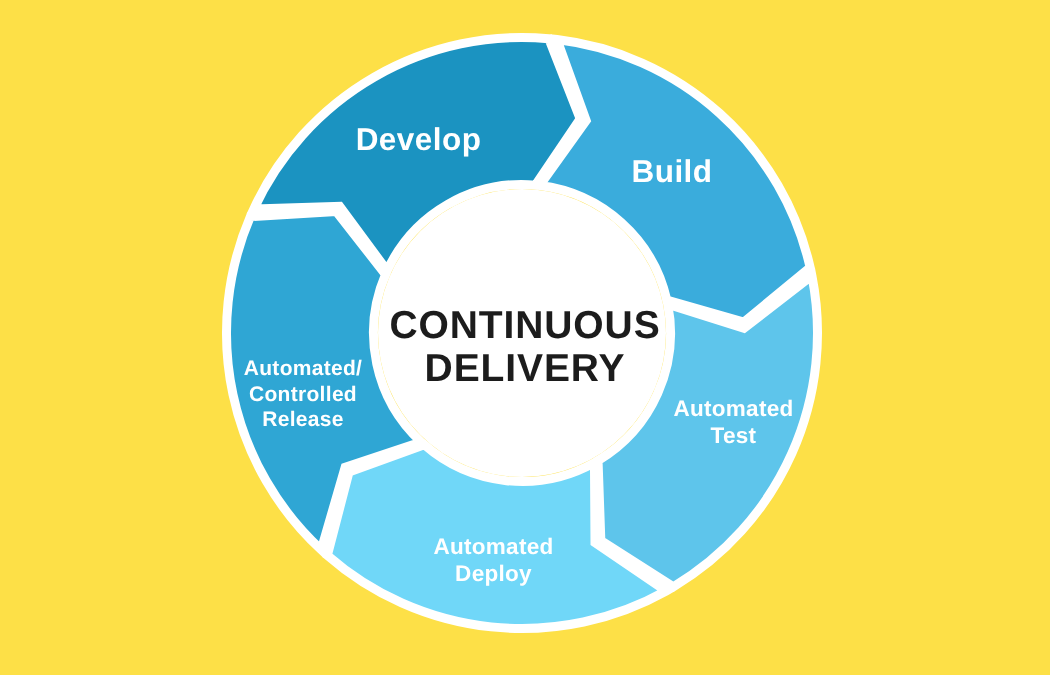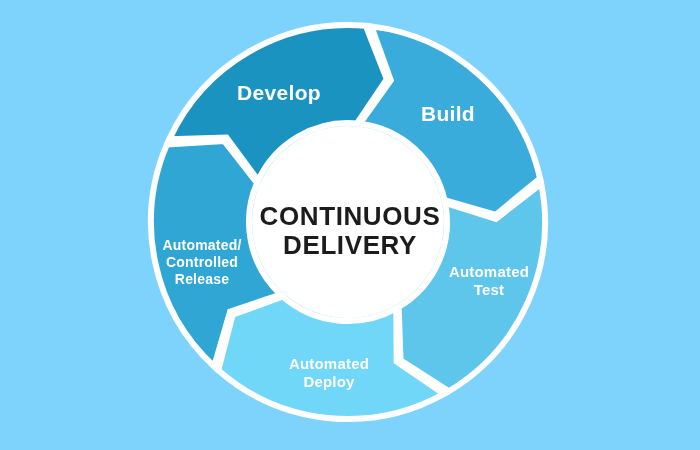--- a/index.html
+++ b/index.html
@@ -8,21 +8,21 @@
     background: #ffffff;
     width: 700px;
     height: 450px;
     overflow: hidden;
     font-family: "Liberation Sans", sans-serif;
   }
   .stage {
     position: relative;
     width: 700px;
     height: 450px;
-    background: #7dd3fc;
+    background: #fde047;
   }
   svg { display: block; }
   path.seg {
     stroke: #ffffff;
     stroke-width: 6;
     stroke-linejoin: miter;
   }
   text.seg-label {
     font-family: "Liberation Sans", sans-serif;
     font-weight: 700;

